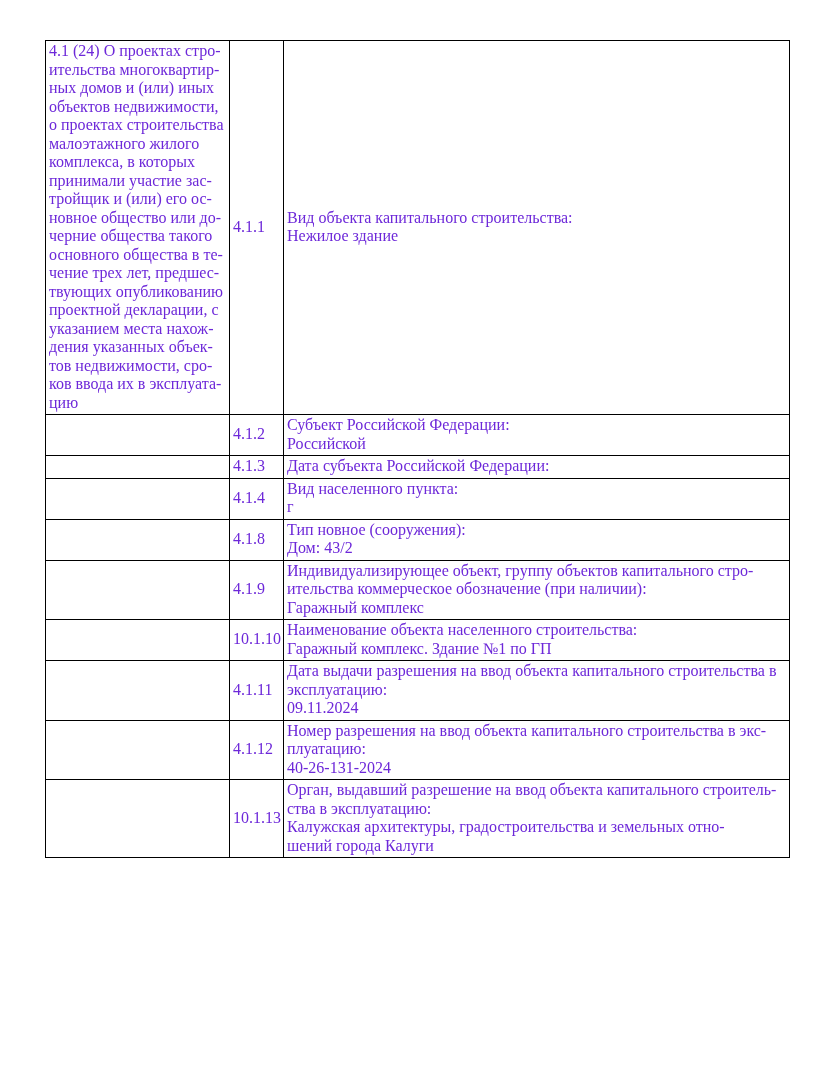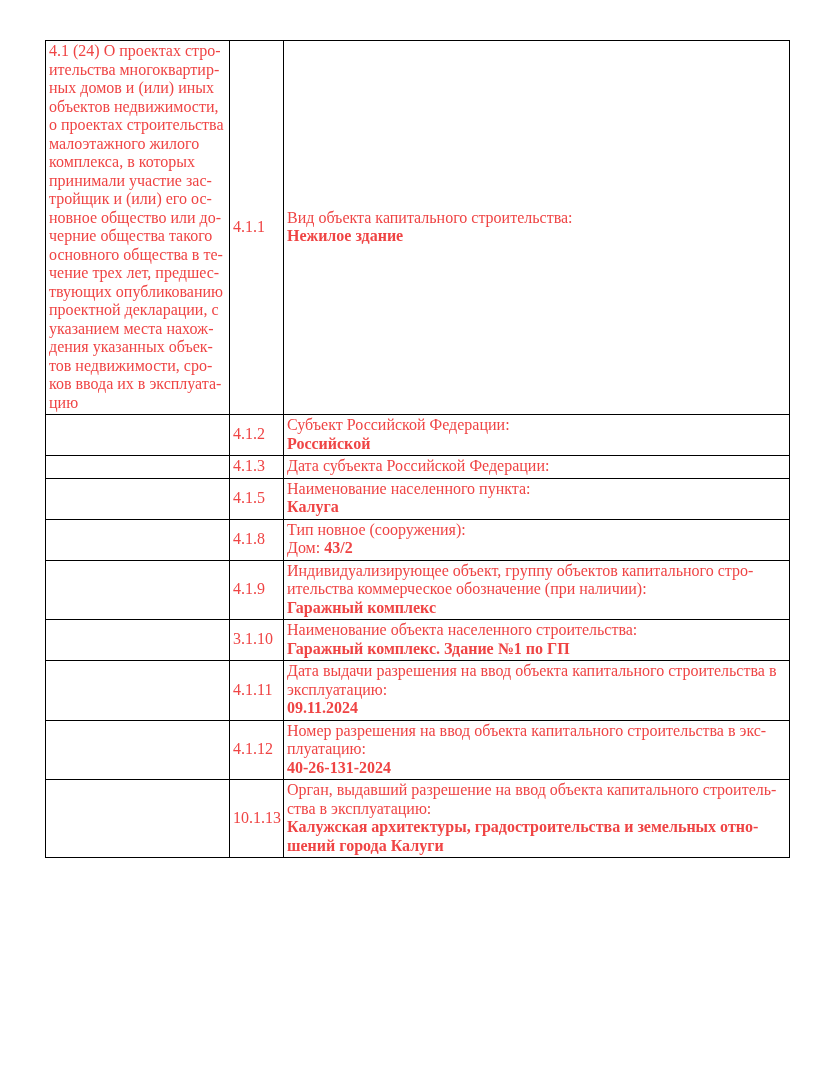--- a/index.html
+++ b/index.html
@@ -17,40 +17,40 @@
   table.decl {
     position: absolute;
     left: 45px;
     top: 40px;
     width: 744px;
     border-collapse: collapse;
     table-layout: fixed;
     font-family: "Liberation Serif", "DejaVu Serif", serif;
     font-size: 16px;
     line-height: 18.5px;
-    color: #ef4444;
+    color: #6d28d9;
   }
   table.decl td {
     border: 1px solid #000000;
     vertical-align: middle;
     padding: 1px 3px 2px 3px;
     overflow: hidden;
   }
   td.col-desc .desc-text {
     white-space: pre-line;
   }
   td.col-num {
     padding-left: 3px;
   }
   td.col-content .label,
   td.col-content .value {
     white-space: pre-line;
   }
   td.col-content .value b {
-    font-weight: bold;
+    font-weight: normal;
   }
 </style>
 </head>
 <body>
 
 <div class="sheet">
   <table class="decl">
     <colgroup>
       <col style="width:184px">
       <col style="width:54px">
@@ -108,33 +108,33 @@
     </td>
     <td class="col-num">
       <span>4.1.3</span>
     </td>
     <td class="col-content">
       <div class="label">Дата субъекта Российской Федерации:</div>
 
     </td>
   </tr>
 
-
-  <tr>
-    <td class="col-desc">
-      
-    </td>
-    <td class="col-num">
-      <span>4.1.5</span>
-    </td>
-    <td class="col-content">
-      <div class="label">Наименование населенного пункта:</div>
-      <div class="value"><span></span><b>Калуга</b></div>
-    </td>
-  </tr>
+  <tr>
+    <td class="col-desc">
+      
+    </td>
+    <td class="col-num">
+      <span>4.1.4</span>
+    </td>
+    <td class="col-content">
+      <div class="label">Вид населенного пункта:</div>
+      <div class="value"><span></span><b>г</b></div>
+    </td>
+  </tr>
+
 
 
 
   <tr>
     <td class="col-desc">
       
     </td>
     <td class="col-num">
       <span>4.1.8</span>
     </td>
@@ -156,21 +156,21 @@
 ительства коммерческое обозначение (при наличии):</div>
       <div class="value"><span></span><b>Гаражный комплекс</b></div>
     </td>
   </tr>
 
   <tr>
     <td class="col-desc">
       
     </td>
     <td class="col-num">
-      <span>3.1.10</span>
+      <span>10.1.10</span>
     </td>
     <td class="col-content">
       <div class="label">Наименование объекта населенного строительства:</div>
       <div class="value"><span></span><b>Гаражный комплекс. Здание №1 по ГП</b></div>
     </td>
   </tr>
 
   <tr>
     <td class="col-desc">
       

